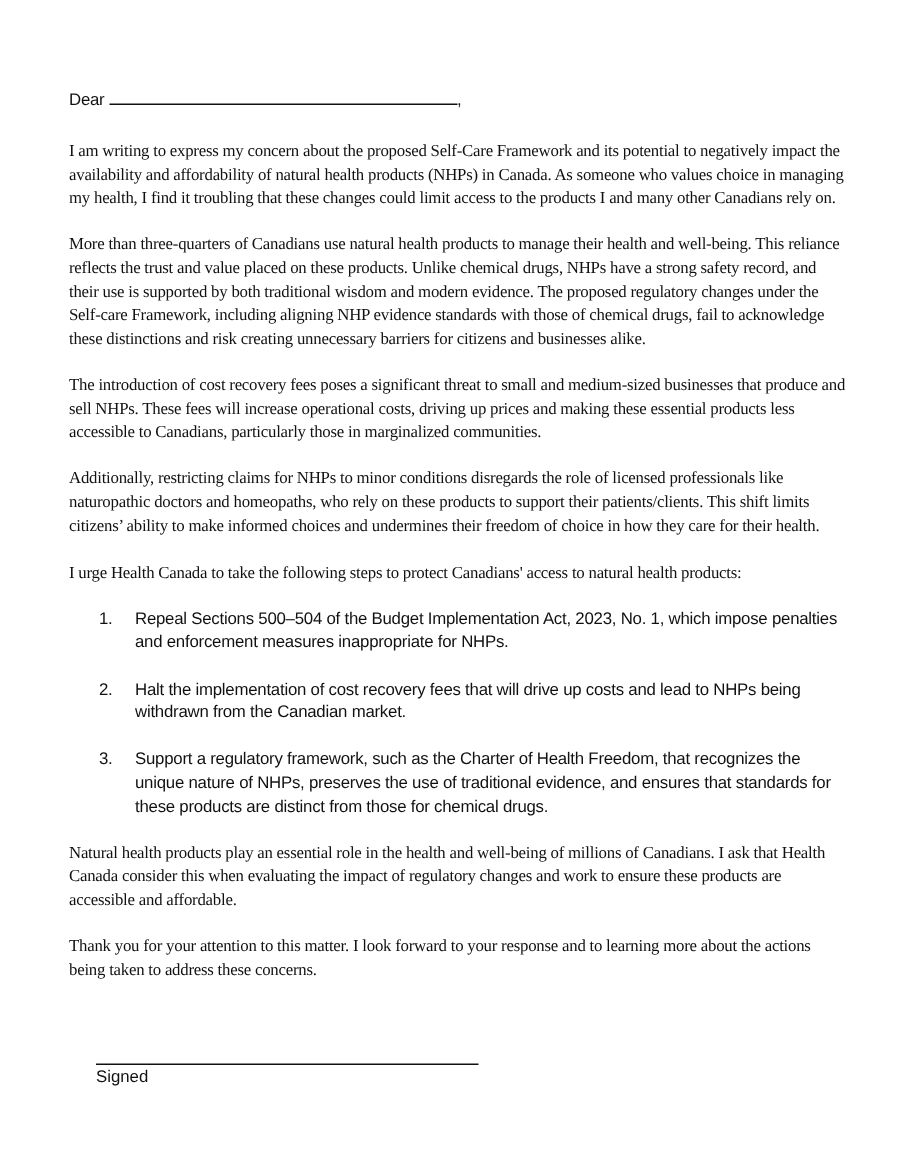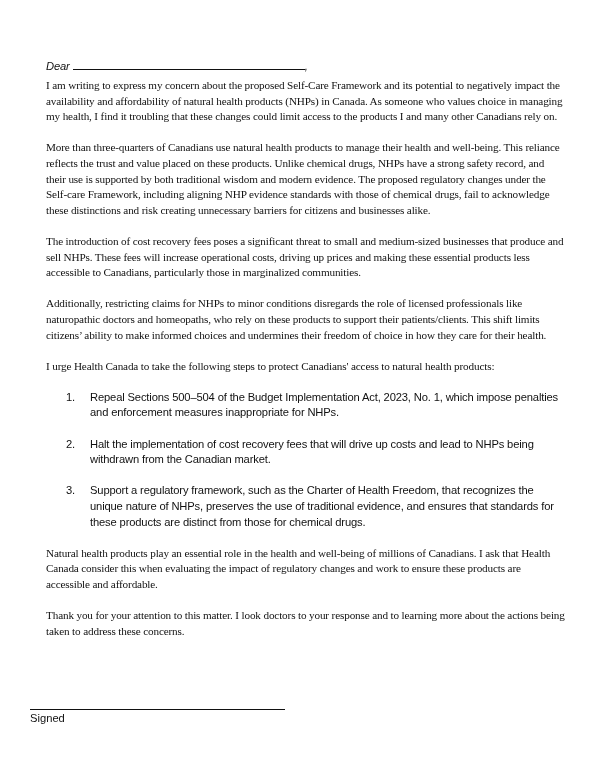--- a/index.html
+++ b/index.html
@@ -1,27 +1,27 @@
 <!DOCTYPE html>
 <html><head>
   <meta charset="utf-8">
   <style>
     html, body { margin: 0; padding: 0; background: #ffffff; }
     body { width: 600px; height: 774px; position: relative; overflow: hidden;
            font-family: "Liberation Sans", sans-serif; color: #111; }
     .page { position: absolute; left: 46px; top: 58px; width: 520px;
             font-size: 11.2px; line-height: 15.6px; letter-spacing: -0.15px; }
-    .dear { height: 16px; margin-bottom: 4px; white-space: nowrap; font-style: italic; }
+    .dear { height: 16px; margin-bottom: 20px; white-space: nowrap; }
     .blank { display: inline-block; width: 232px; border-bottom: 1px solid #111;
              height: 11px; vertical-align: baseline; margin-left: 3px; }
     p { margin: 0 0 15.6px 0; font-family: Liberation Serif, serif; }
     ol { margin: 0 0 15.6px 0; padding-left: 0; list-style: none; }
     ol li { position: relative; padding-left: 44px; margin-bottom: 15.6px; }
     ol li .num { position: absolute; left: 20px; top: 0; }
-    .sig { position: absolute; top: 709px; left: 30px; width: 520px; height: 30px; }
+    .sig { position: absolute; top: 709px; left: 64px; width: 520px; height: 30px; }
     .sig .field { position: absolute; top: 0; }
     .sig .line { border-top: 1.2px solid #111; height: 0; }
     .sig .lbl { font-size: 11.2px; line-height: 14px; margin-top: 1px; }
   </style>
 </head>
 <body>
 
 <div class="page">
   <div class="dear">
     <span>Dear</span><span class="blank"></span><span>,</span>
@@ -30,21 +30,21 @@
   <p>More than three-quarters of Canadians use natural health products to manage their health and well-being. This reliance reflects the trust and value placed on these products. Unlike chemical drugs, NHPs have a strong safety record, and their use is supported by both traditional wisdom and modern evidence. The proposed regulatory changes under the Self-care Framework, including aligning NHP evidence standards with those of chemical drugs, fail to acknowledge these distinctions and risk creating unnecessary barriers for citizens and businesses alike.</p>
   <p>The introduction of cost recovery fees poses a significant threat to small and medium-sized businesses that produce and sell NHPs. These fees will increase operational costs, driving up prices and making these essential products less accessible to Canadians, particularly those in marginalized communities.</p>
   <p>Additionally, restricting claims for NHPs to minor conditions disregards the role of licensed professionals like naturopathic doctors and homeopaths, who rely on these products to support their patients/clients. This shift limits citizens’ ability to make informed choices and undermines their freedom of choice in how they care for their health.</p>
   <p>I urge Health Canada to take the following steps to protect Canadians' access to natural health products:</p>
   <ol>
     <li><span class="num">1.</span><span>Repeal Sections 500–504 of the Budget Implementation Act, 2023, No. 1, which impose penalties and enforcement measures inappropriate for NHPs.</span></li>
     <li><span class="num">2.</span><span>Halt the implementation of cost recovery fees that will drive up costs and lead to NHPs being withdrawn from the Canadian market.</span></li>
     <li><span class="num">3.</span><span>Support a regulatory framework, such as the Charter of Health Freedom, that recognizes the unique nature of NHPs, preserves the use of traditional evidence, and ensures that standards for these products are distinct from those for chemical drugs.</span></li>
   </ol>
   <p>Natural health products play an essential role in the health and well-being of millions of Canadians. I ask that Health Canada consider this when evaluating the impact of regulatory changes and work to ensure these products are accessible and affordable.</p>
-  <p>Thank you for your attention to this matter. I look doctors to your response and to learning more about the actions being taken to address these concerns.</p>
+  <p>Thank you for your attention to this matter. I look forward to your response and to learning more about the actions being taken to address these concerns.</p>
 </div>
 
 <div class="sig">
   <div class="field" style="left:0; width:255px;">
     <div class="line"></div>
     <div class="lbl">Signed</div>
   </div>
 </div>
 
 </body></html>

